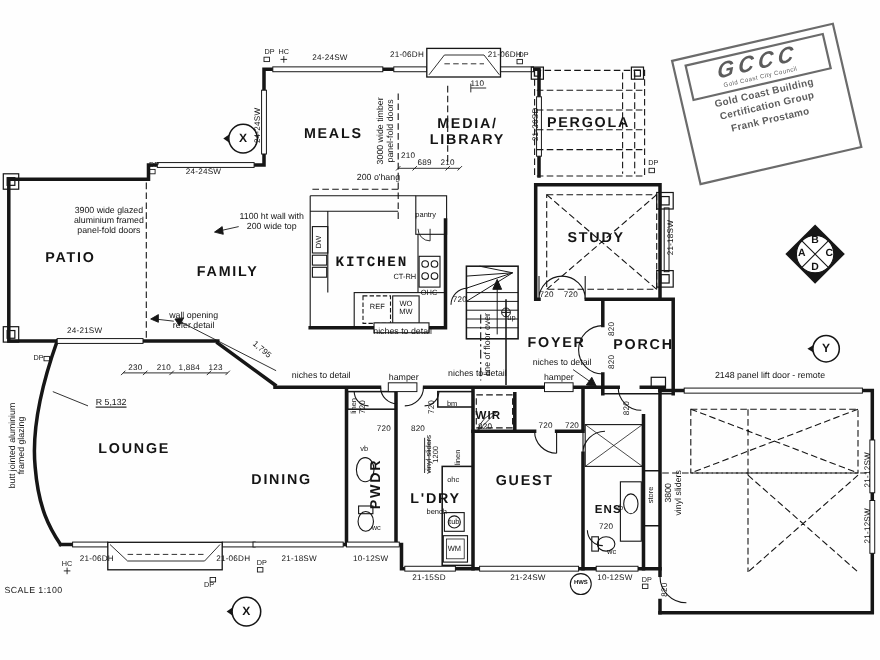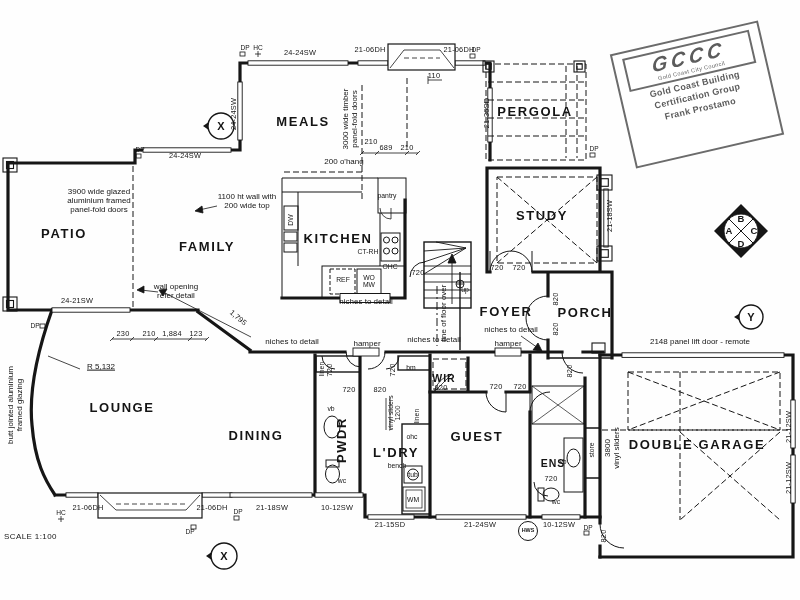--- a/index.html
+++ b/index.html
@@ -237,33 +237,34 @@
     <div class="stamp-line">Frank Prostamo</div>
   </div>
 
   <div class="title-block">
     <div class="title-scale">SCALE 1:100</div>
   </div>
 
 <span class="ann room" style="left: 64px; top: 234px;">PATIO</span>
     <span class="ann room" style="left: 207px; top: 247px;">FAMILY</span>
     <span class="ann room" style="left: 303px; top: 122px;">MEALS</span>
+    <span class="ann room" style="left: 425px; top: 120px;">MEDIA/
+LIBRARY</span>
     <span class="ann room" style="left: 535px; top: 112px;">PERGOLA</span>
-    <span class="ann room" style="left: 338px; top: 239px;">KITCHEN</span>
+    <span class="ann room" style="left: 338px; top: 239px; font-family: Liberation Mono, monospace;">KITCHEN</span>
     <span class="ann room" style="left: 542px; top: 216px;">STUDY</span>
     <span class="ann room" style="left: 506px; top: 312px;">FOYER</span>
     <span class="ann room" style="left: 585px; top: 313px;">PORCH</span>
     <span class="ann room" style="left: 122px; top: 408px;">LOUNGE</span>
     <span class="ann room" style="left: 256px; top: 436px;">DINING</span>
     <span class="ann room" style="left: 342px; top: 440px; transform: translate(-50%, -50%) rotate(-90deg);">PWDR</span>
     <span class="ann room" style="left: 396px; top: 453px;">L'DRY</span>
     <span class="ann room" style="left: 477px; top: 437px;">GUEST</span>
     <span class="ann room-sm" style="left: 444px; top: 379px;">WIR</span>
     <span class="ann room-sm" style="left: 553px; top: 464px;">ENS</span>
-    <span class="ann room" style="left: 697px; top: 445px;">DOUBLE GARAGE</span>
     <span class="ann dim" style="left: 300px; top: 53px;">24-24SW</span>
     <span class="ann dim" style="left: 370px; top: 50px;">21-06DH</span>
     <span class="ann dim" style="left: 459px; top: 50px;">21-06DH</span>
     <span class="ann dim" style="left: 234px; top: 114px; transform: translate(-50%, -50%) rotate(-90deg);">24-24SW</span>
     <span class="ann dim" style="left: 185px; top: 156px;">24-24SW</span>
     <span class="ann dim" style="left: 77px; top: 301px; text-align: right;">24-21SW</span>
     <span class="ann dim" style="left: 487px; top: 113px; transform: translate(-50%, -50%) rotate(-90deg);">21-36SD</span>
     <span class="ann dim" style="left: 610px; top: 216px; transform: translate(-50%, -50%) rotate(-90deg);">21-18SW</span>
     <span class="ann dim" style="left: 88px; top: 508px;">21-06DH</span>
     <span class="ann dim" style="left: 212px; top: 508px;">21-06DH</span>

